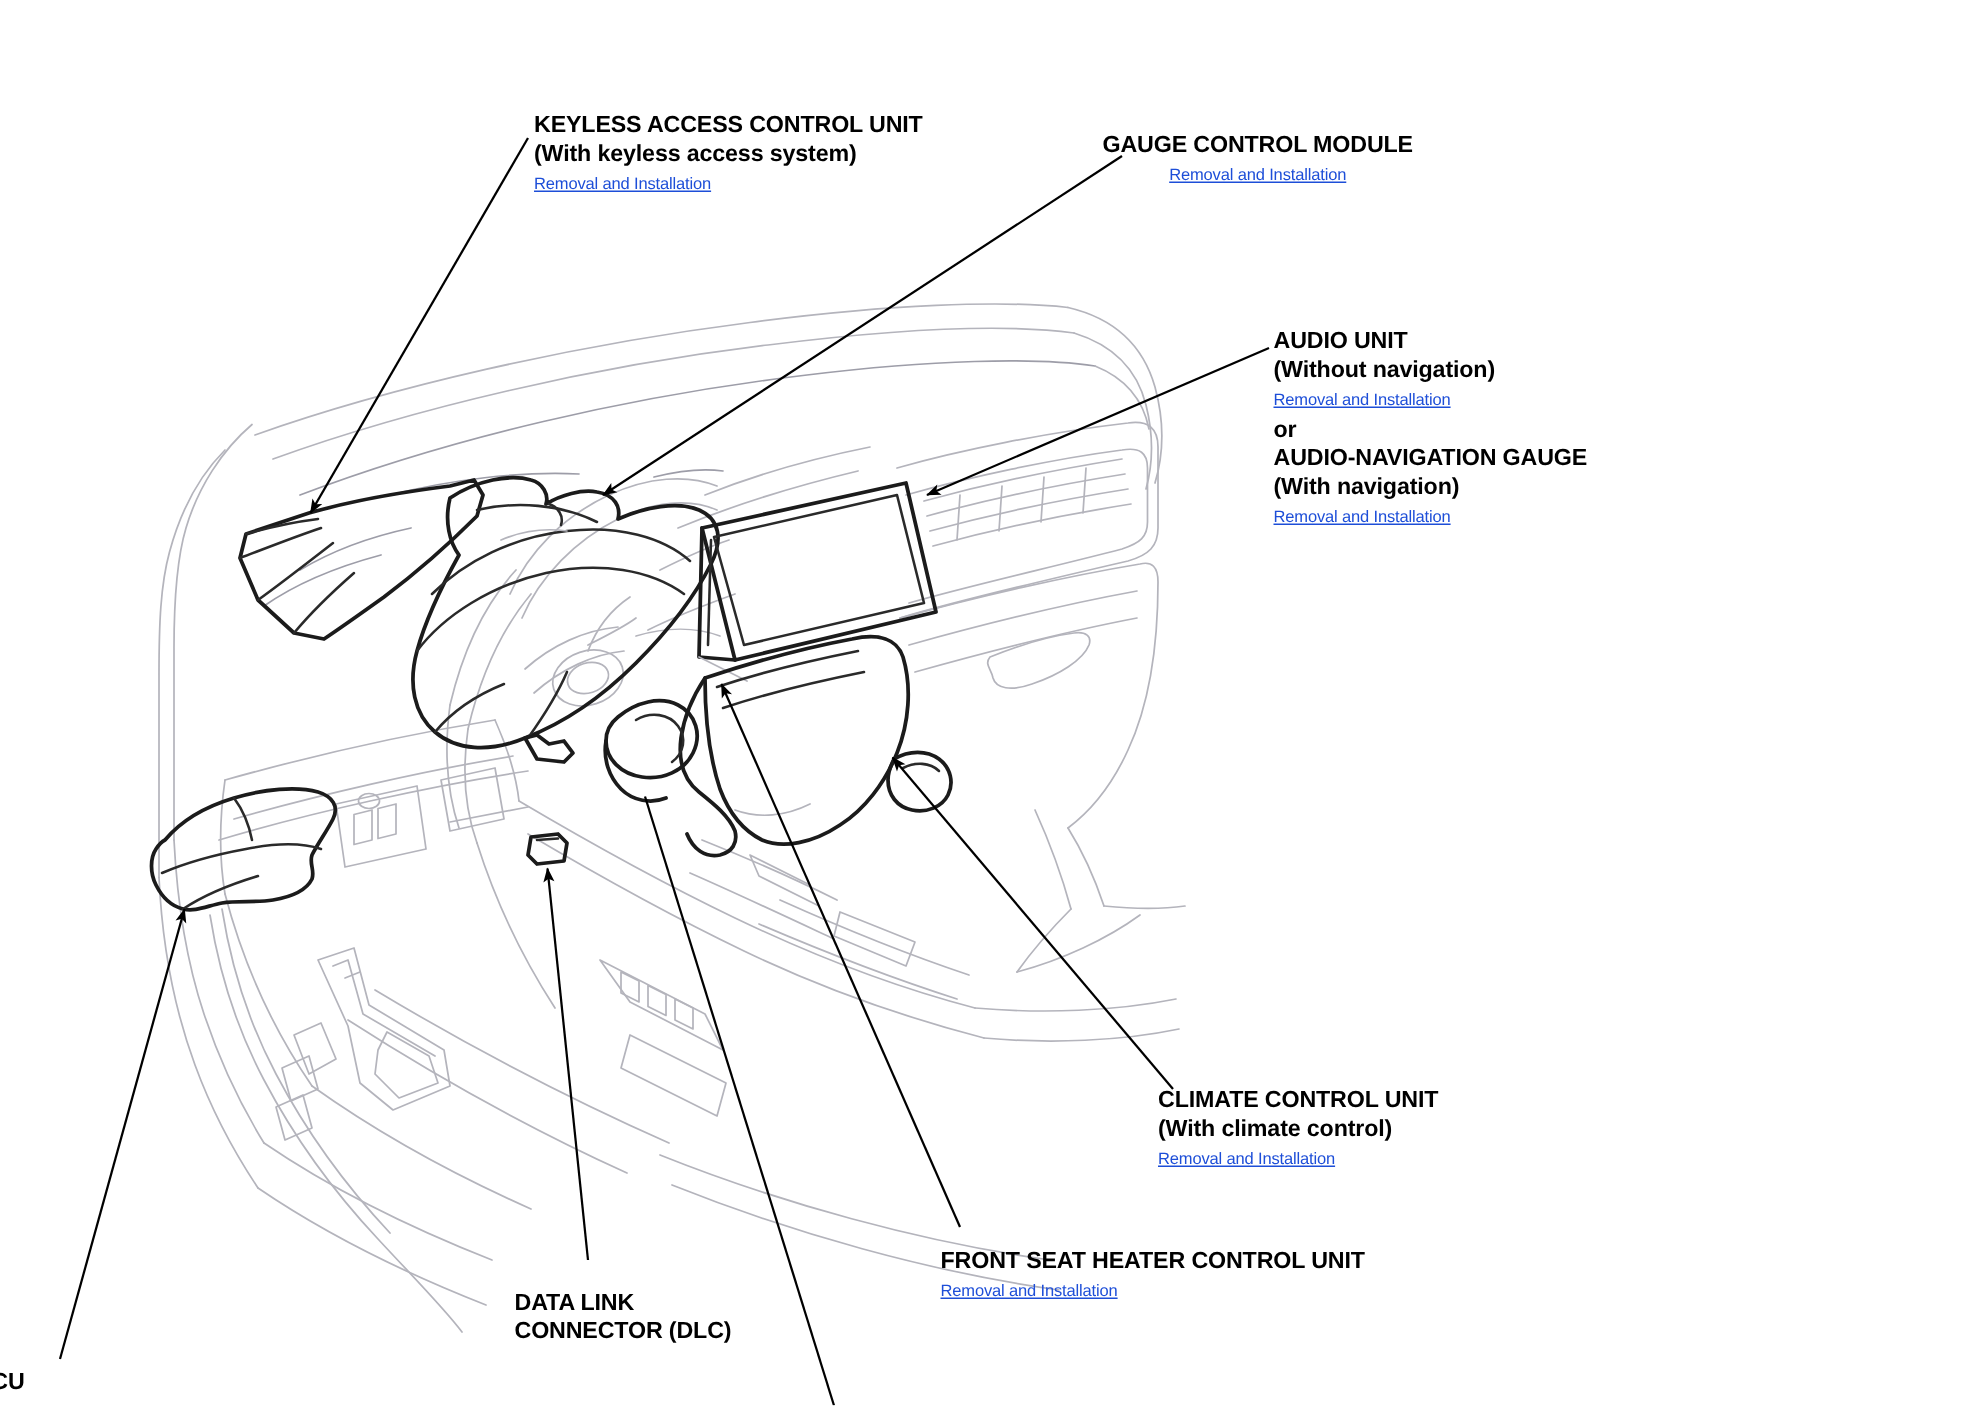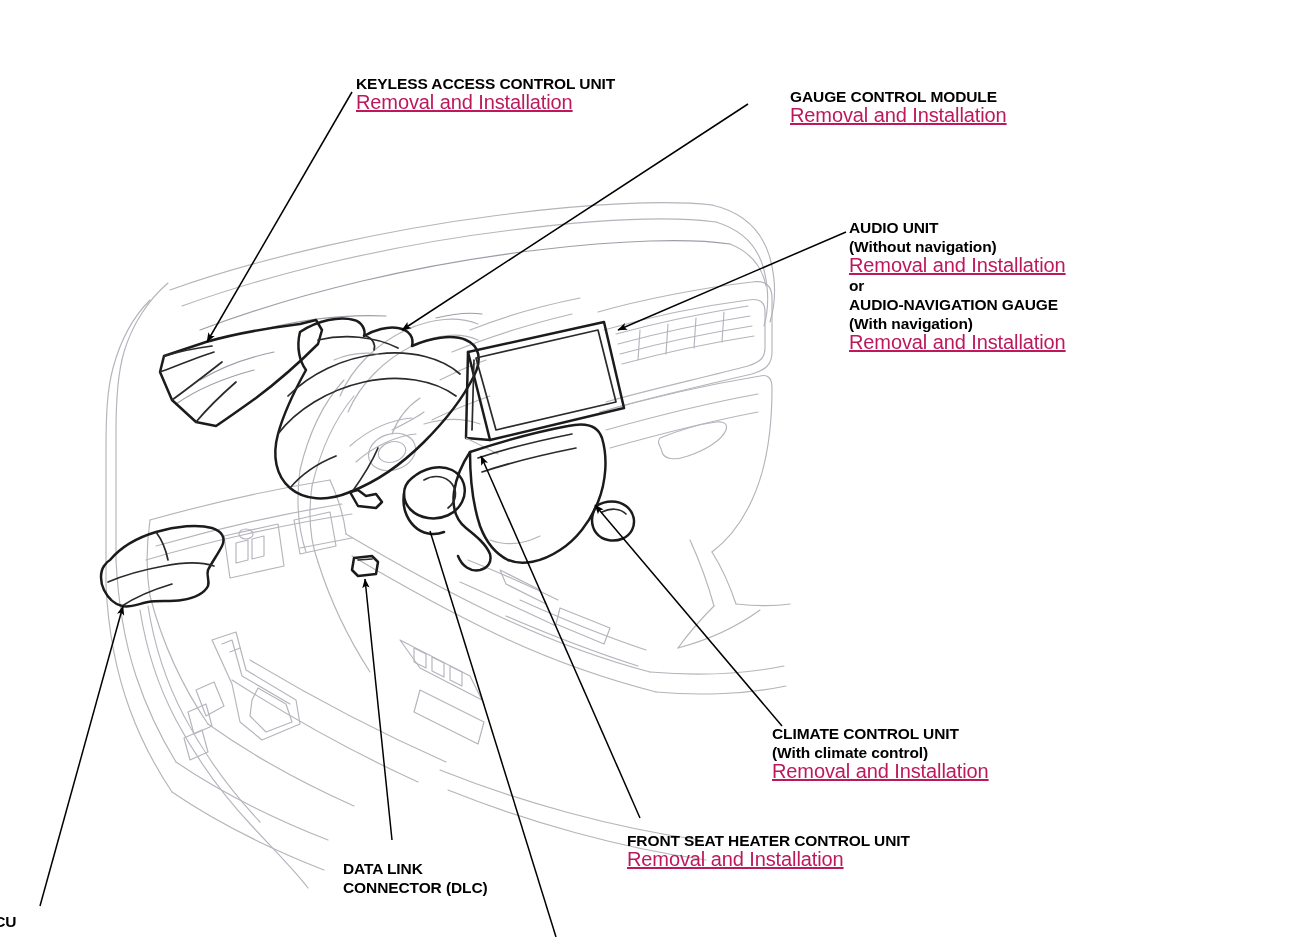--- a/index.html
+++ b/index.html
@@ -36,22 +36,22 @@
   .callout .sub,
   .callout .conj {
     font-weight: bold;
     font-size: 15.5px;
     color: #000000;
     display: block;
     letter-spacing: -0.1px;
   }
   .callout .link {
     font-weight: normal;
-    font-size: 20px;
-    color: #be185d;
+    font-size: 11px;
+    color: #1d4ed8;
     text-decoration: underline;
     display: inline-block;
     cursor: pointer;
     letter-spacing: -0.1px;
   }
   .callout .linkrow { display: block; }
 </style>
 </head>
 <body>
 
@@ -274,24 +274,25 @@
       <line class="ld" marker-end="url(#arrowhead)" x1="782" y1="726" x2="595" y2="505"></line>
       <line class="ld" marker-end="url(#arrowhead)" x1="640" y1="818" x2="481" y2="456"></line>
       <line class="ld" marker-end="url(#arrowhead)" x1="392" y1="840" x2="365" y2="579"></line>
       <line class="ld" marker-end="url(#arrowhead)" x1="40" y1="906" x2="123" y2="606"></line>
       <line class="ld" x1="556" y1="937" x2="430" y2="531"></line>
     </g>
   </svg>
 
   <div class="callout" style="left:356px; top:74px;">
     <span class="title">KEYLESS ACCESS CONTROL UNIT</span>
-    <span class="linkrow"><a class="link" href="#">Removal and Installation</a></span>
-  </div>
-
-  <div class="callout" style="left:790px; top:87px;">
+    <span class="sub">(With keyless access system)</span>
+    <span class="linkrow"><a class="link" href="#">Removal and Installation</a></span>
+  </div>
+
+  <div class="callout" style="left:735px; top:87px;text-align:center;">
     <span class="title">GAUGE CONTROL MODULE</span>
     <span class="linkrow"><a class="link" href="#">Removal and Installation</a></span>
   </div>
 
   <div class="callout" style="left:849px; top:218px;">
     <span class="title">AUDIO UNIT</span>
     <span class="sub">(Without navigation)</span>
     <span class="linkrow"><a class="link" href="#">Removal and Installation</a></span>
     <span class="conj">or</span>
     <span class="title">AUDIO-NAVIGATION GAUGE</span>

